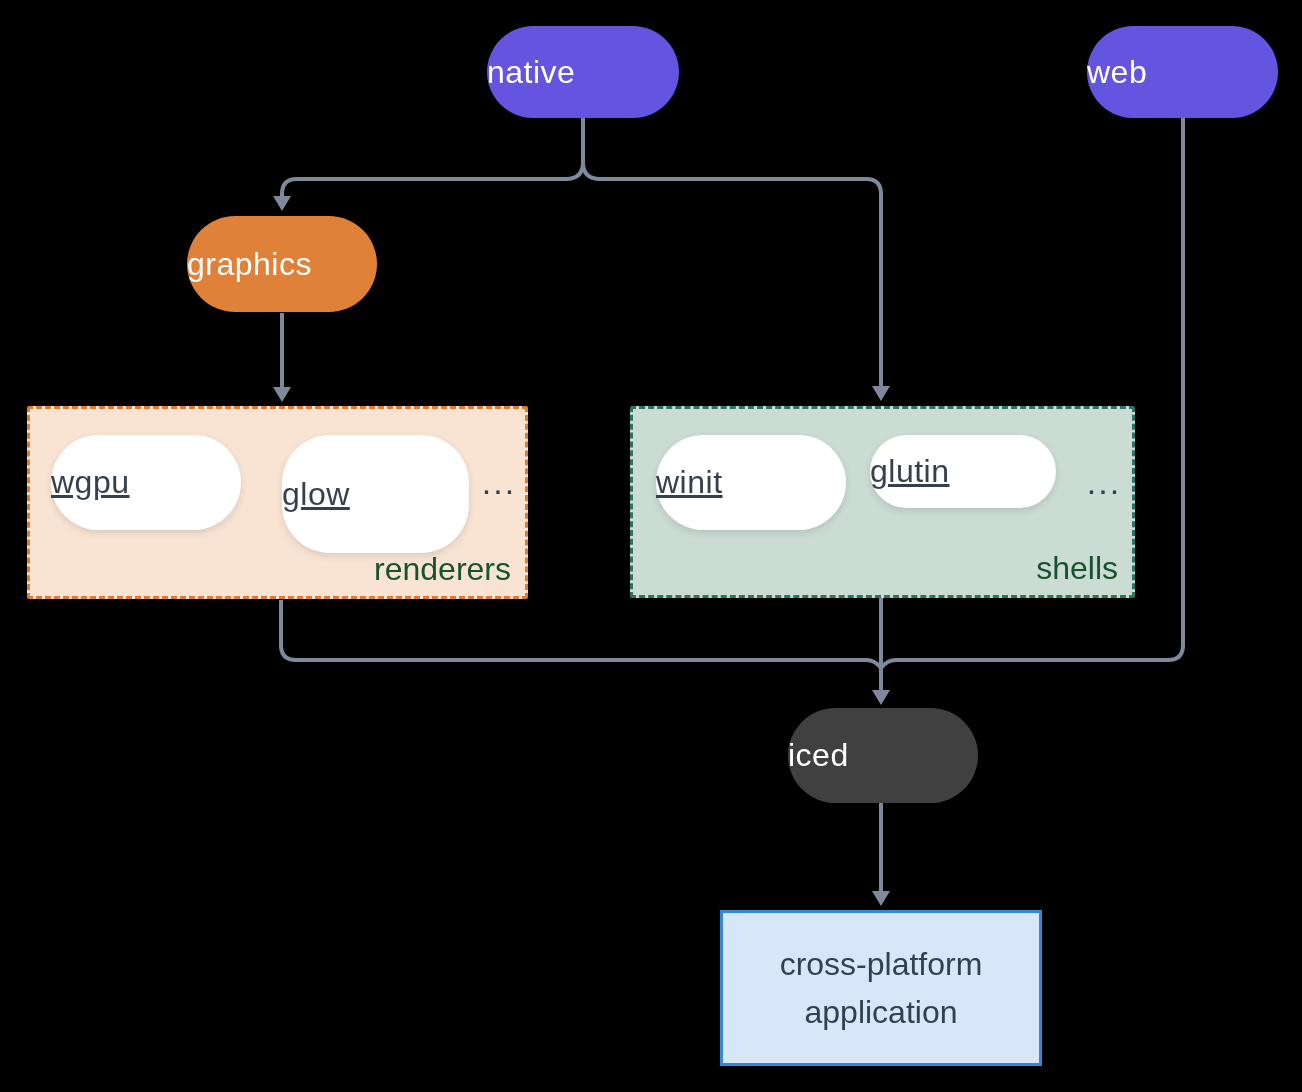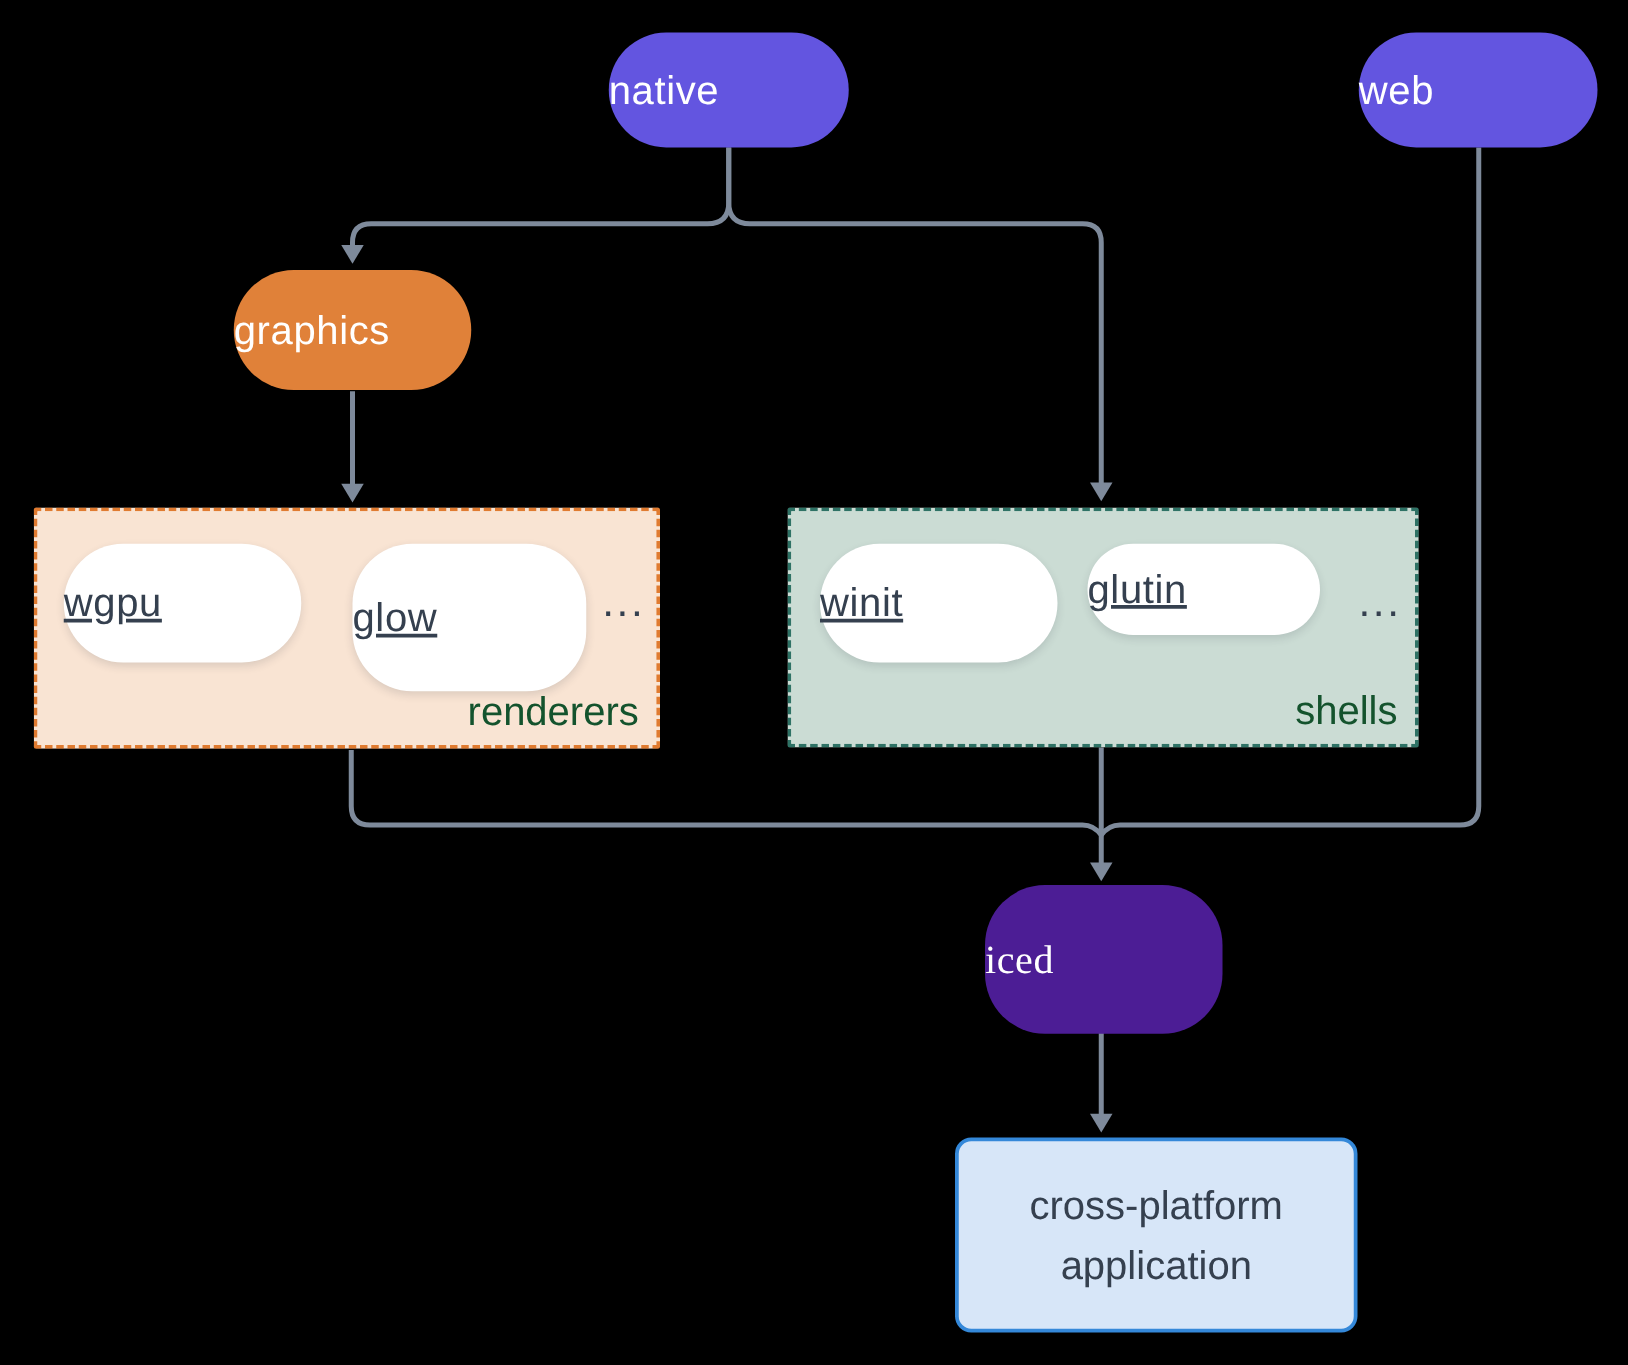--- a/index.html
+++ b/index.html
@@ -46,27 +46,26 @@
   }
   .group .group-label {
     position: absolute; right: 14px; bottom: 8px;
     color: #14532d; font-size: 32px;
   }
 
   .app-box {
     position: absolute;
     background: #D7E6F8;
     border: 3px solid #3488D9;
-    border-radius: 13px;
+    border-radius: 0;
     box-sizing: border-box;
     display: flex; flex-direction: column;
     align-items: center; justify-content: center;
     color: #35404F; font-size: 32px; line-height: 48px;
     text-align: center;
-    margin-left: 44px;
   }
 </style>
 </head>
 <body>
 
 <div class="canvas">
 
   <svg class="wires" width="1302" height="1092" viewBox="0 0 1302 1092">
     <g fill="none" stroke="#7E8A9B" stroke-width="4">
       <path d="M 583 118 V 162 Q 583 179 566 179 H 297 Q 282 179 282 194 V 197" stroke="#7E8A9B"></path>
@@ -113,21 +112,21 @@
     <div class="pill white" style="left:23px; top:26px; width:190px; height:95px;">
       <span>winit</span>
     </div>
     <div class="pill white" style="left:237px; top:26px; width:186px; height:73px;">
       <span>glutin</span>
     </div>
     <div class="ellipsis" style="left:443px; top:26px; width:56px; height:95px;">...</div>
     <div class="group-label">shells</div>
   </div>
 
-  <div class="pill blue" style="left: 788px; top: 708px; width: 190px; height: 119px; background-color: #4c1d95; font-family: Liberation Serif, serif;">
+  <div class="pill blue" style="left: 788px; top: 708px; width: 190px; height: 95px; background-color: #404040;">
     <span>iced</span>
   </div>
 
   <div class="app-box" style="left: 720px; top: 910px; width: 322px; height: 156px; background-color: rgb(215, 230, 248); border-color: rgb(52, 136, 217);">
     <span>cross-platform</span>
     <span>application</span>
   </div>
 
 </div>
 

